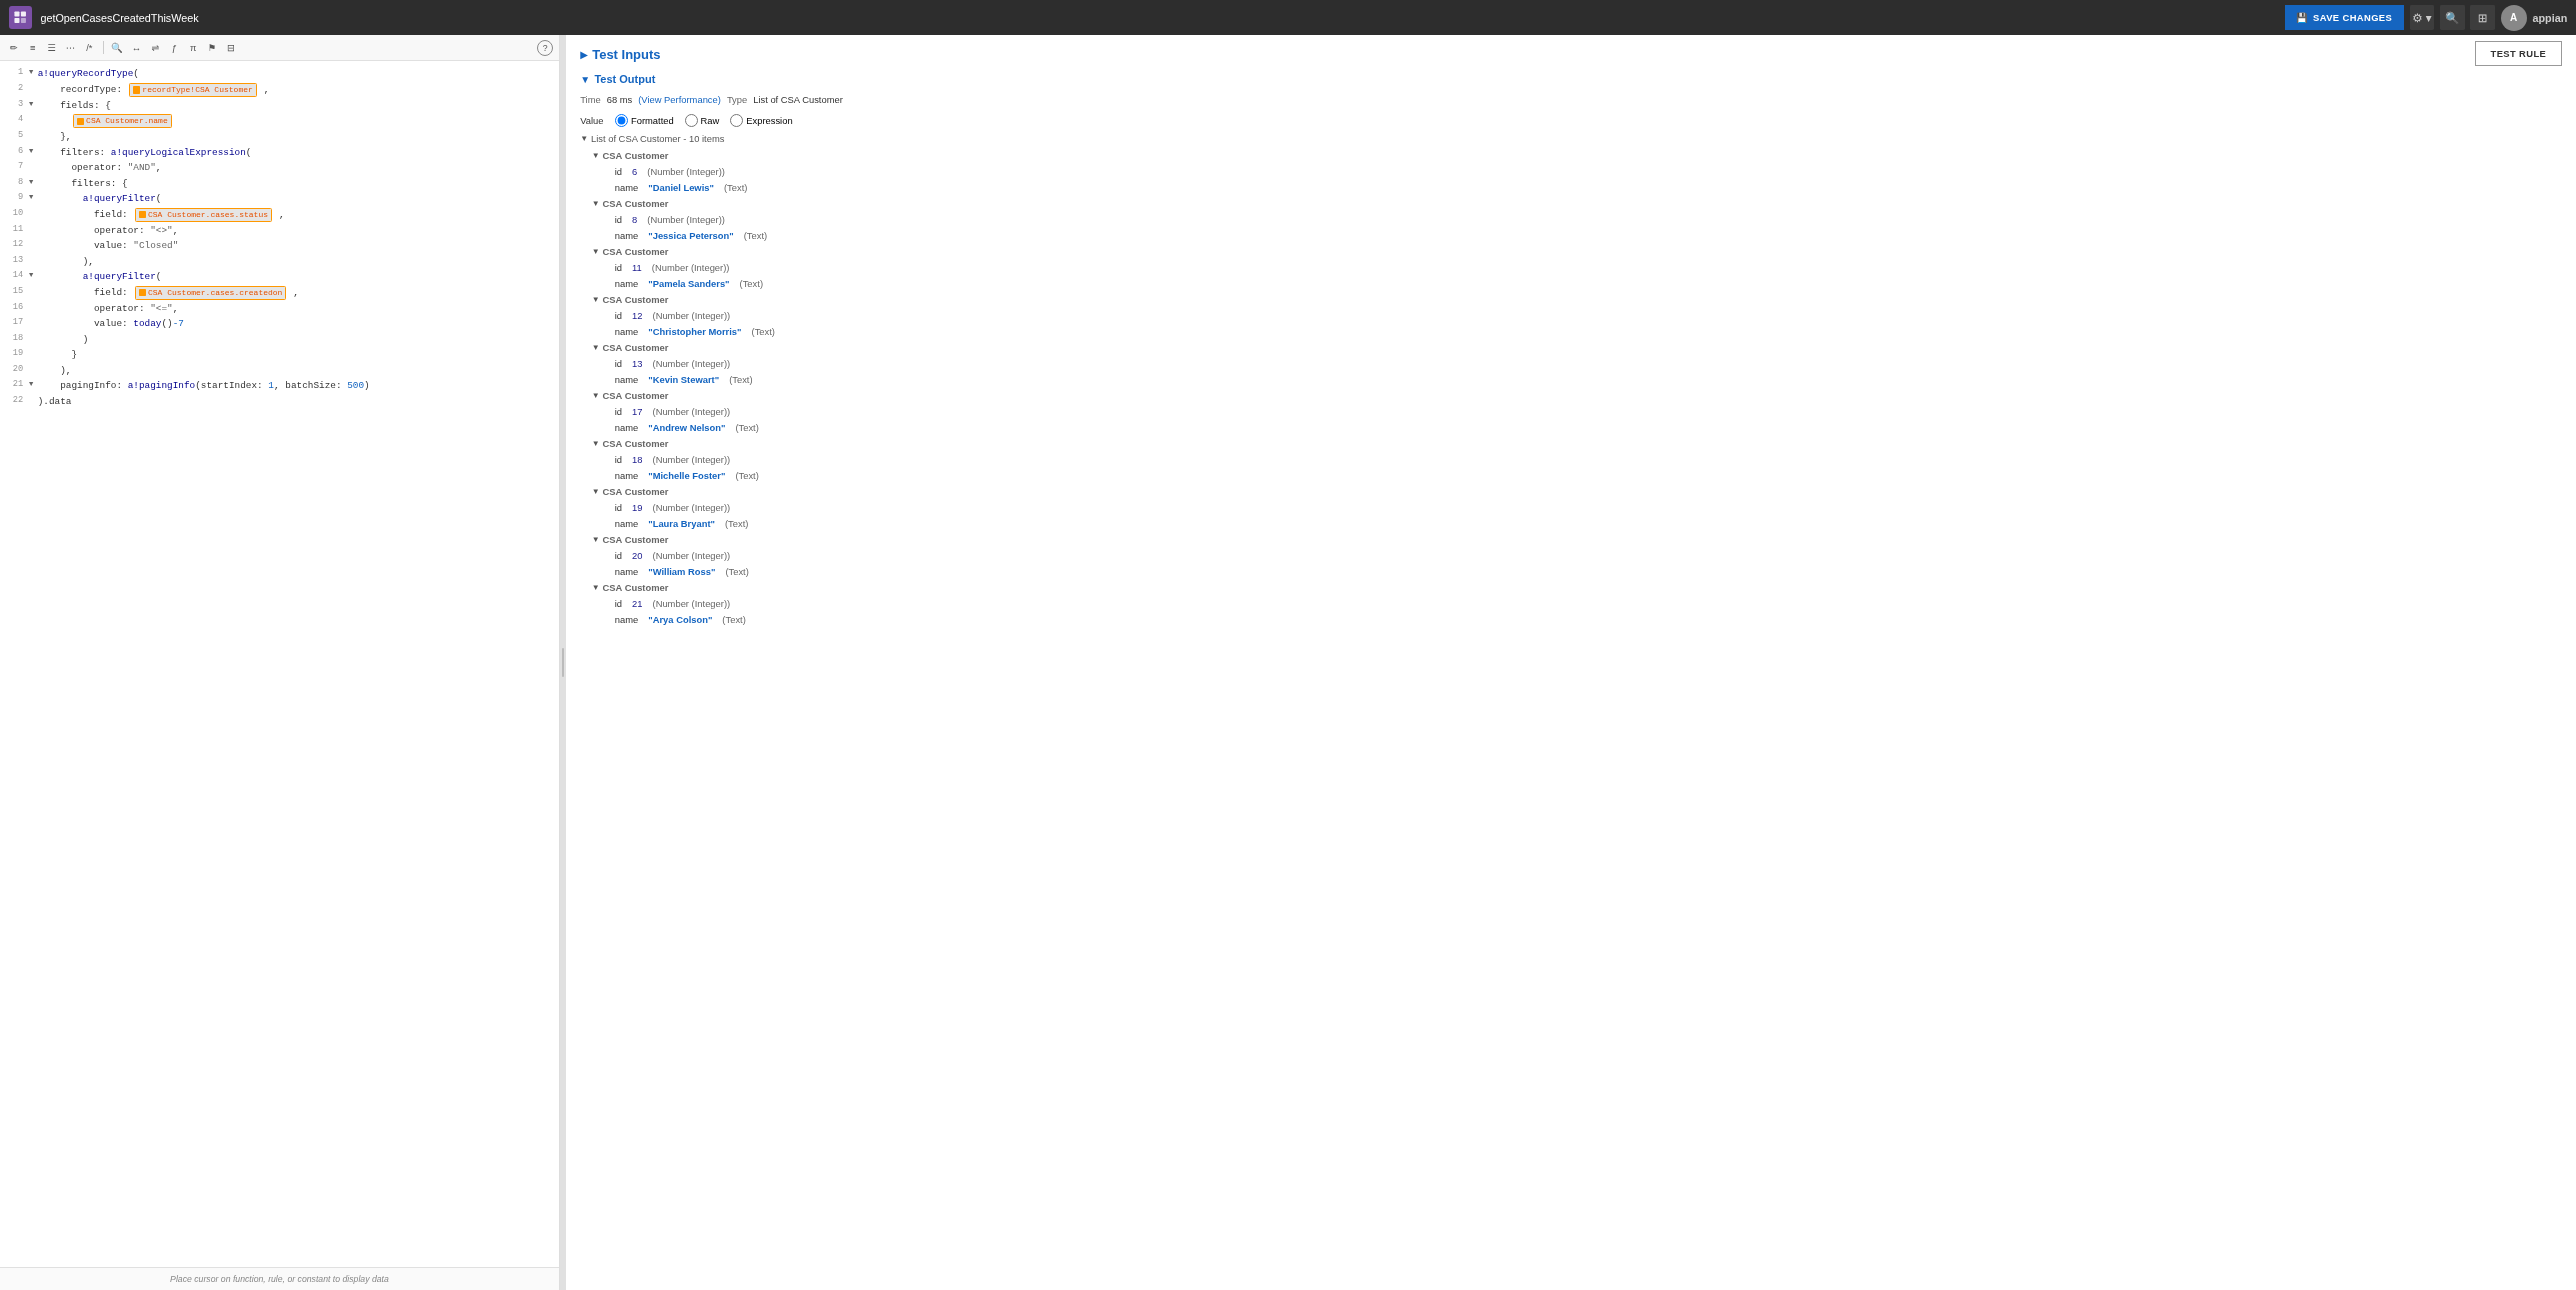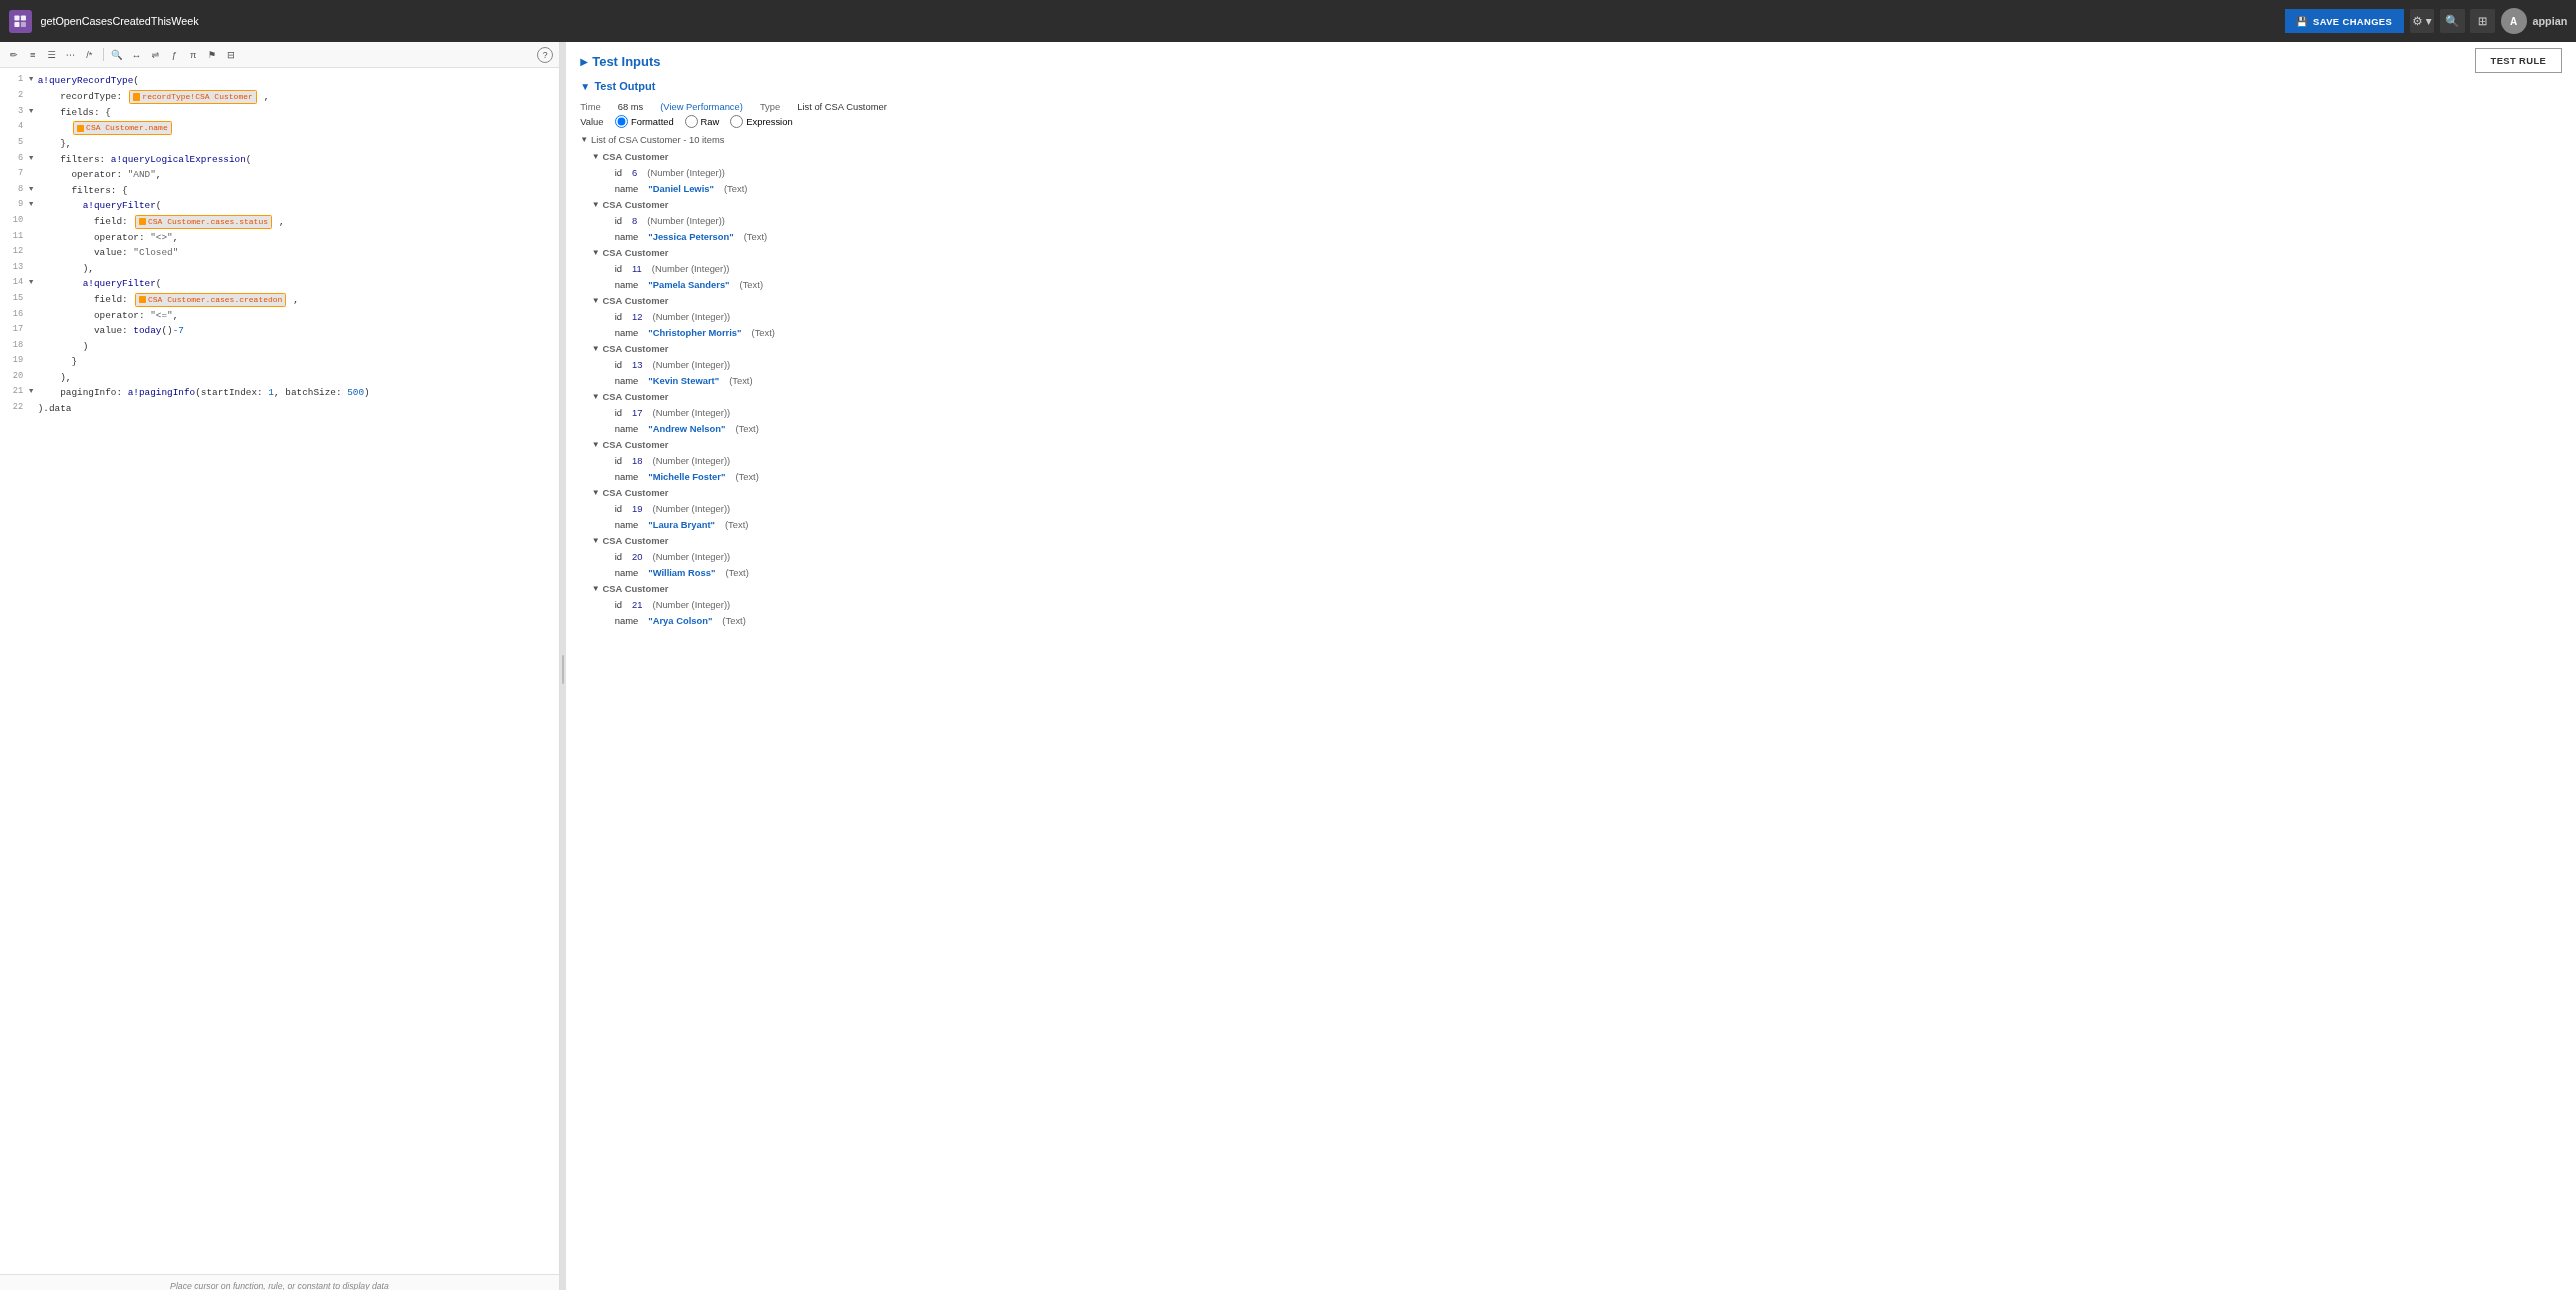--- a/index.html
+++ b/index.html
@@ -3,21 +3,21 @@
   <meta charset="utf-8">
   <style>
     * { box-sizing: border-box; margin: 0; padding: 0; }
     body { font-family: 'Segoe UI', Arial, sans-serif; background: #f5f5f5; overflow: hidden; height: 100vh; }
 
     
     .topbar {
       display: flex;
       align-items: center;
       background: #2d2d2d;
-      height: 42px;
+      height: 35px;
       padding: 0 8.7px;
       gap: 8.7px;
     }
     .topbar-logo {
       width: 23px; height: 23px;
       background: #7b4fa6;
       border-radius: 2.9px;
       display: flex; align-items: center; justify-content: center;
       flex-shrink: 0;
     }
@@ -254,22 +254,22 @@
       margin-bottom: 8.7px;
     }
     .test-output-header h2 {
       font-size: 11px;
       font-weight: 600;
       color: #1565c0;
     }
     .output-meta {
       display: flex;
       align-items: center;
-      gap: 17px;
-      margin-bottom: 3px;
+      gap: 6px;
+      margin-bottom: 9px;
       font-size: 9.4px;
       color: #333;
     }
     .output-meta .meta-label { color: #666; }
     .output-meta .meta-link {
       color: #1565c0;
       cursor: pointer;
       text-decoration: none;
     }
 

